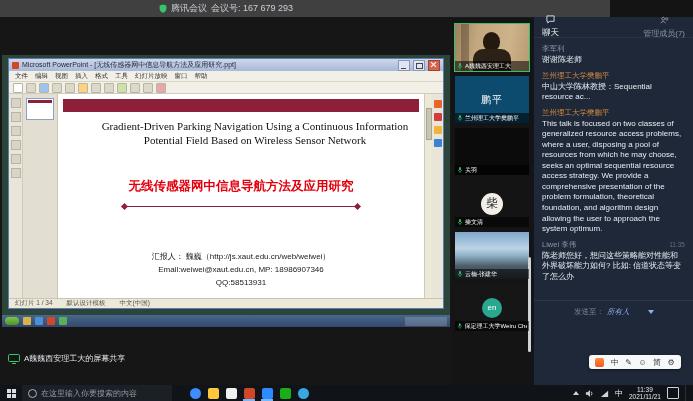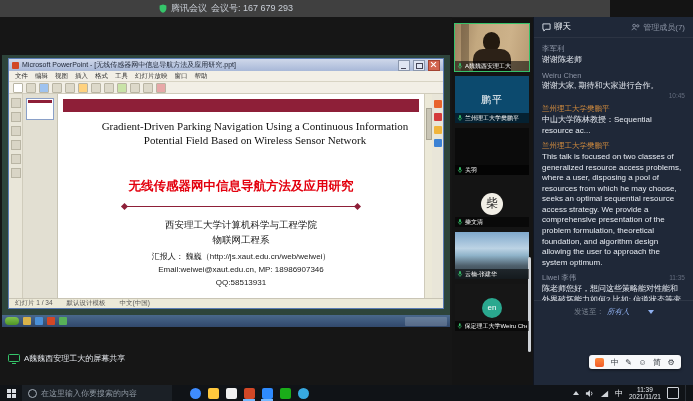--- a/index.html
+++ b/index.html
@@ -81,21 +81,21 @@
   .seal{width:22px;height:22px;border-radius:50%;background:#f2efe6;display:flex;align-items:center;justify-content:center;
         font-family:"Liberation Serif","DejaVu Serif",serif;font-size:12px;color:#222;}
   .v-scene{background:linear-gradient(#7fa8cc 0%,#bcd3e4 35%,#8fb3c9 50%,#4e5f6b 72%,#2e3a42 100%);}
   .v-en{background:#161616;}
   .encircle{width:20px;height:20px;border-radius:50%;background:#2aa88f;color:#fff;font-size:8px;display:flex;align-items:center;justify-content:center;}
   .vscroll{position:absolute;left:76px;top:240px;width:3px;height:95px;background:#cfd3d8;border-radius:2px;}
 
   
   .chat{position:absolute;left:533px;top:17px;width:160px;height:368px;background:#1f2838;border-left:1px solid #10151f;box-sizing:border-box;}
   .chat-header{height:20px;display:flex;align-items:center;gap:4px;padding:0 8px;border-bottom:1px solid rgba(255,255,255,.06);}
-  .chat-tab{display:flex;align-items:center;gap:3px;font-size:8.5px;color:#eef1f6;}
+  .chat-tab{display:flex;align-items:center;gap:3px;font-size:8.5px;color:#eef1f6;flex-direction:column;}
   .chat-tab.dim{color:#8b93a4;margin-left:auto;font-size:8px;}
   .msgs{position:absolute;left:0;right:0;top:20px;bottom:84px;padding:2px 8px;overflow:hidden;}
   .m-name{display:flex;align-items:baseline;font-size:7.5px;color:#8b93a4;margin-top:5px;}
   .m-name .n.orange{color:#cf8a3e;}
   .m-name .t{margin-left:auto;font-size:6.5px;color:#646d7e;}
   .m-text{font-size:8px;color:#e7ebf2;line-height:1.32;margin-top:1px;word-break:break-word;}
   .m-time-row{text-align:right;font-size:6.5px;color:#646d7e;margin-top:1px;}
   .chat-bottom{position:absolute;left:0;right:0;bottom:0;height:84px;border-top:1px solid rgba(255,255,255,.07);}
   .send-row{display:flex;align-items:center;gap:3px;padding:6px 8px 0;font-size:7.5px;}
   .send-label{color:#79828f;margin-left:32px;}
@@ -188,24 +188,20 @@
             <span class="vtb"></span>
           </div>
           <div class="ppt-thumbs">
             <div class="thumb"></div>
           </div>
           <div class="ppt-canvas">
             <div class="banner"></div>
             <div class="s-title">Gradient-Driven Parking Navigation Using a Continuous Information Potential Field Based on Wireless Sensor Network</div>
             <div class="s-cn">无线传感器网中信息导航方法及应用研究</div>
             <div class="s-div"></div>
-            <div class="s-org">
-              <div>西安理工大学计算机科学与工程学院</div>
-              <div>物联网工程系</div>
-            </div>
             <div class="s-meta">
               <div>汇报人： 魏巍（http://js.xaut.edu.cn/web/weiwei）</div>
               <div>Email:weiwei@xaut.edu.cn, MP: 18986907346</div>
               <div>QQ:58513931</div>
             </div>
           </div>
           <div class="ppt-scroll"></div>
           <div class="ppt-tabs">
             <span class="ptab" style="background:#e8642c"></span>
             <span class="ptab" style="background:#d43b3b"></span>
@@ -344,27 +340,20 @@
         <span>管理成员(7)</span>
       </div>
     </div>
 
     <div class="msgs">
       <div>
         <div class="m-name">
             <span class="n">李军利</span>
           </div>
         <div class="m-text">谢谢陈老师</div>
-      </div>
-      <div>
-        <div class="m-name">
-            <span class="n">Weiru Chen</span>
-          </div>
-        <div class="m-text">谢谢大家, 期待和大家进行合作。</div>
-        <div class="m-time-row">10:45</div>
       </div>
       <div>
         <div class="m-name">
             <span class="n orange">兰州理工大学樊鹏平</span>
           </div>
         <div class="m-text">中山大学陈林教授：Sequential resource ac...</div>
       </div>
       <div>
         <div class="m-name">
             <span class="n orange">兰州理工大学樊鹏平</span>

